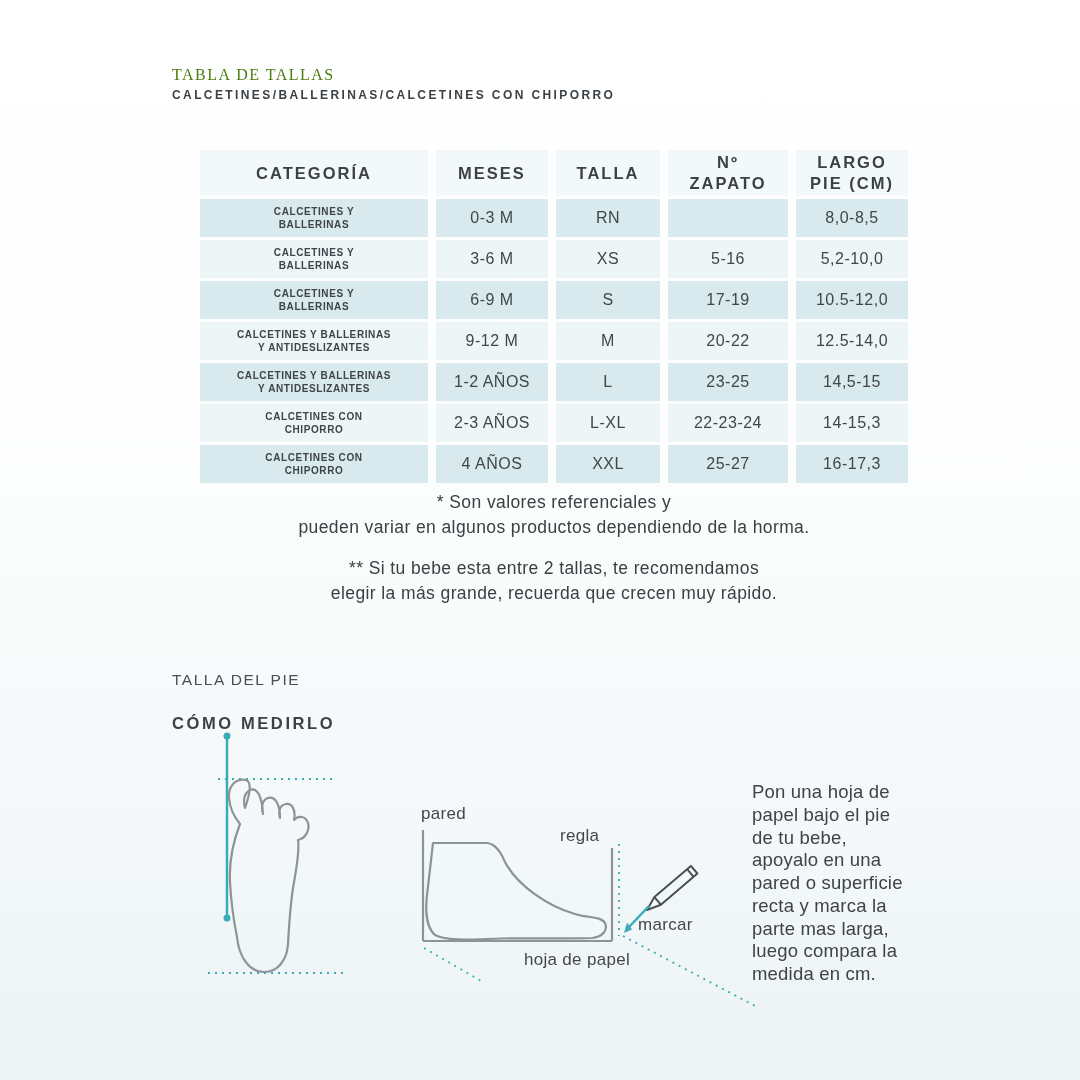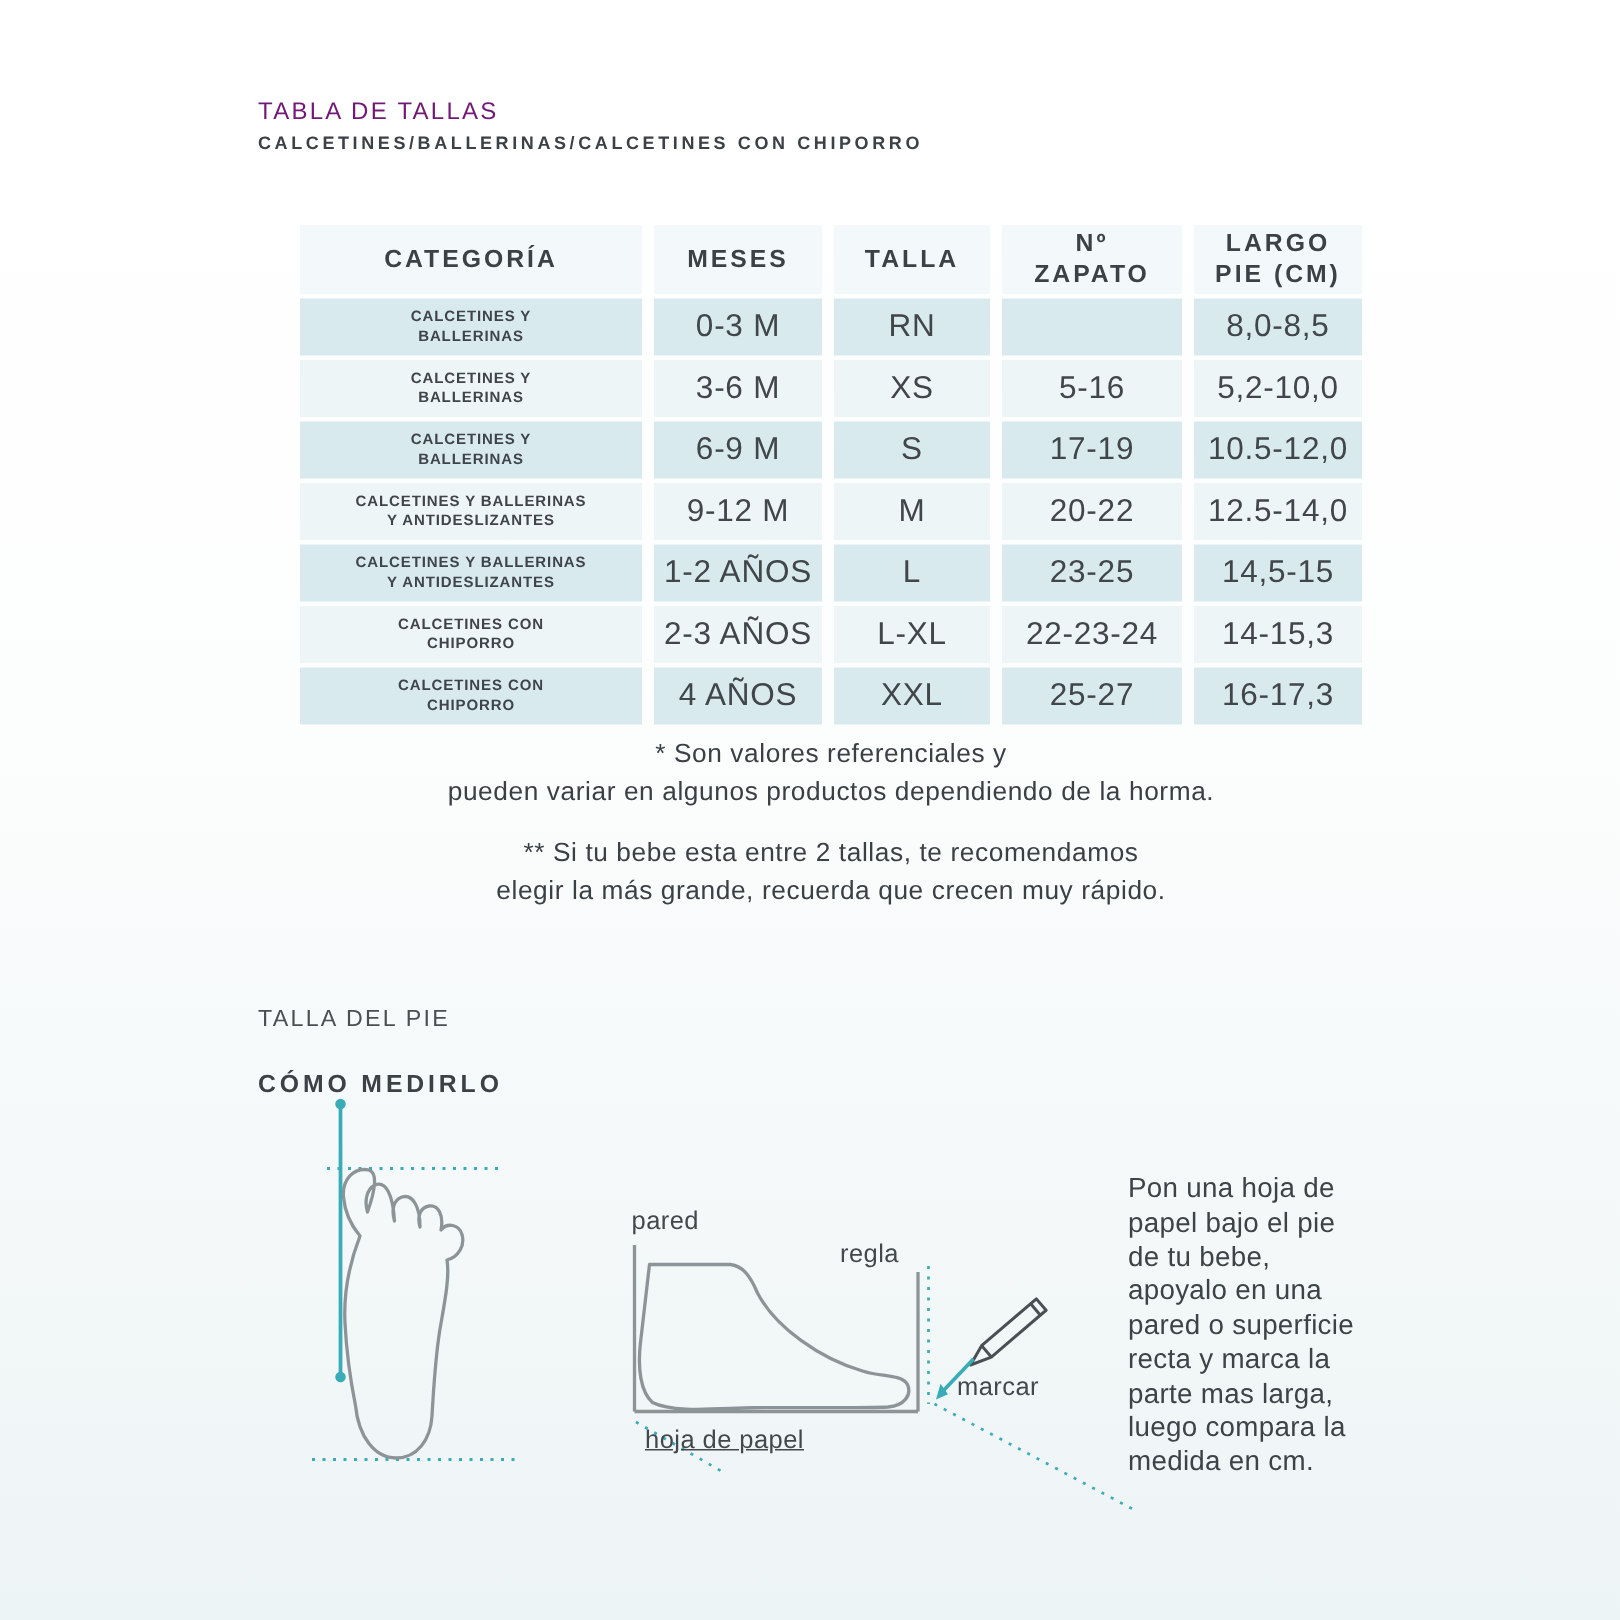--- a/index.html
+++ b/index.html
@@ -5,47 +5,47 @@
   html,body{margin:0;padding:0;}
   body{
     width:1080px;height:1080px;position:relative;overflow:hidden;
     font-family:"Liberation Sans","DejaVu Sans",sans-serif;
     background:linear-gradient(180deg,#ffffff 0%,#fcfdfd 45%,#edf4f5 100%);
     color:#3e4347;
   }
   .abs{position:absolute;}
 
   
-  .title1{left:172px;top:66px;font-size:16px;letter-spacing:1.5px;color:#701a75;white-space:pre-line;}
+  .title1{left:172px;top:66px;font-size:16px;letter-spacing:1.5px;color:#4d7c0f;white-space:pre-line;font-family:Liberation Serif, serif;}
   .title2{left:172px;top:88px;font-size:12px;font-weight:bold;letter-spacing:2.4px;color:#3c4146;}
 
   
   .size-table{left:200px;top:150px;width:708px;display:grid;
     grid-template-columns:228px 112px 104px 120px 112px;
     column-gap:8px;row-gap:3px;}
   .th{background:#f3f9fa;height:46px;display:flex;align-items:center;justify-content:center;
     font-size:16.5px;font-weight:bold;letter-spacing:2px;color:#3c4146;text-align:center;white-space:pre-line;line-height:1.25;}
   .td{height:38px;display:flex;align-items:center;justify-content:center;text-align:center;
-    font-size:21px;letter-spacing:.5px;color:#41464b;}
+    font-size:16px;letter-spacing:.5px;color:#41464b;}
   .td.cat{font-size:10px;font-weight:bold;letter-spacing:.6px;white-space:pre-line;line-height:1.35;color:#3f444a;}
   .row-odd{background:#d8eaee;}
   .row-even{background:#eef5f7;}
 
   
   .note{left:200px;width:708px;text-align:center;font-size:17.5px;line-height:1.45;
     letter-spacing:.4px;color:#3b4045;white-space:pre-line;}
   .note1{top:490px;}
   .note2{top:556px;}
 
   
   .mtitle1{left:172px;top:671px;font-size:15.5px;letter-spacing:1.5px;color:#4a4f54;}
   .mtitle2{left:172px;top:692px;font-size:16.5px;font-weight:bold;letter-spacing:2.6px;color:#3c4146;margin-top:22px;}
 
   .diagram-label{font-size:17px;color:#43484c;letter-spacing:.3px;}
-  .paper-label{left:430px;top:950px;width:200px;text-align:left;text-decoration:underline;}
+  .paper-label{left:430px;top:950px;width:200px;text-align:right;}
   .pared-label{left:421px;top:804px;}
   .regla-label{left:560px;top:826px;}
   .marcar-label{left:638px;top:915px;}
 
   .instructions{left:752px;top:781px;width:220px;font-size:18.5px;line-height:1.23;
     color:#3e4348;white-space:pre-line;letter-spacing:.2px;}
 </style>
 </head>
 <body>
 

